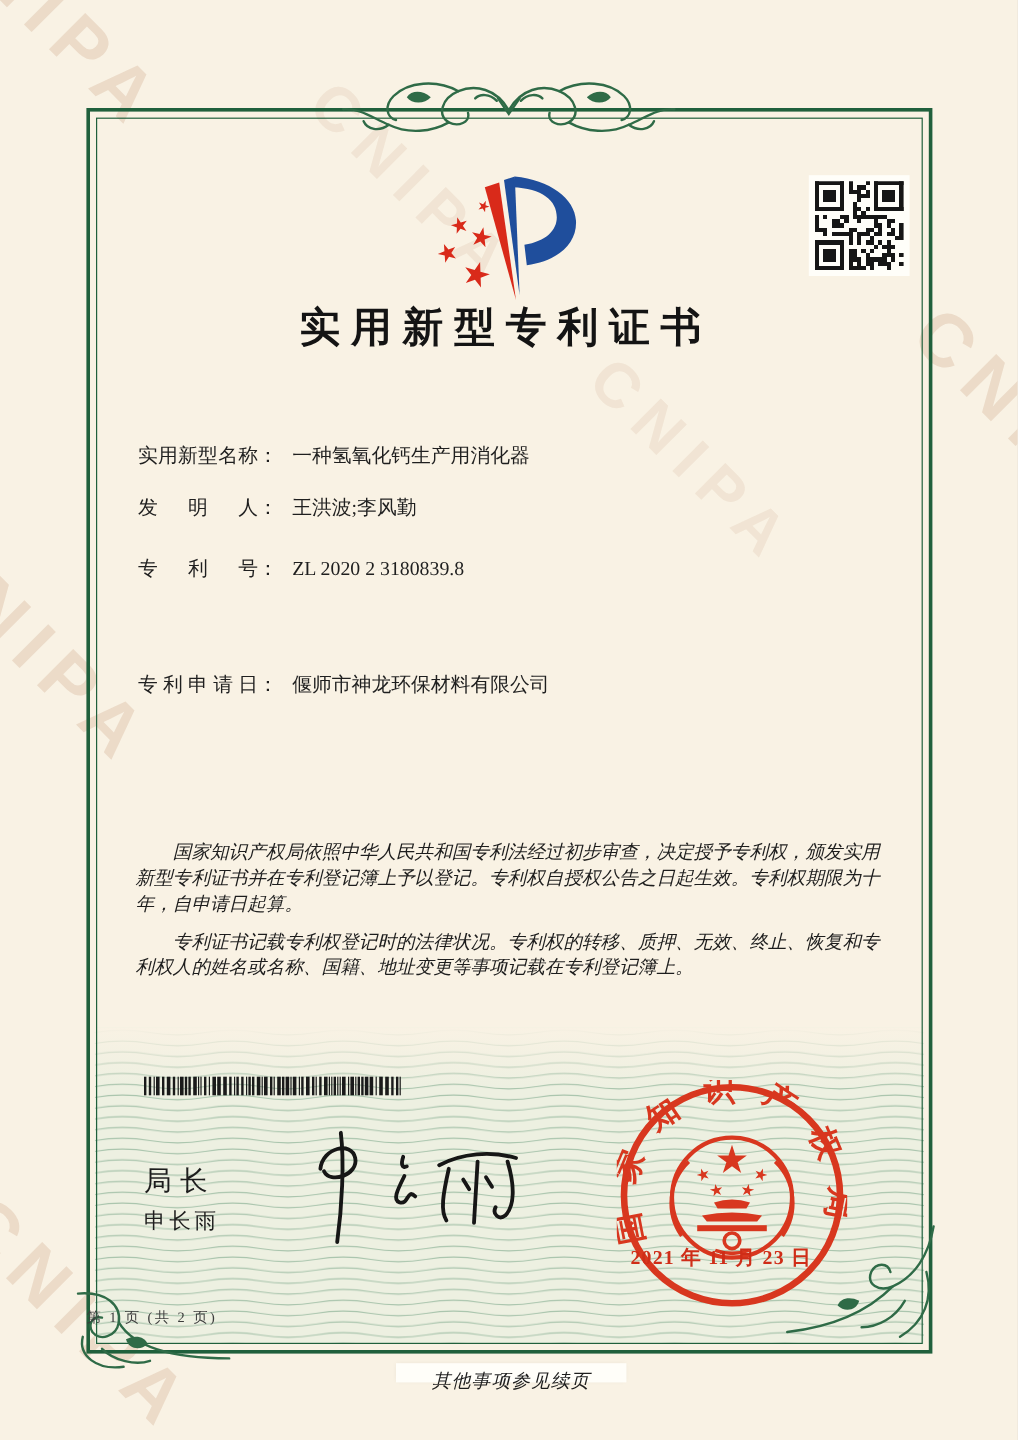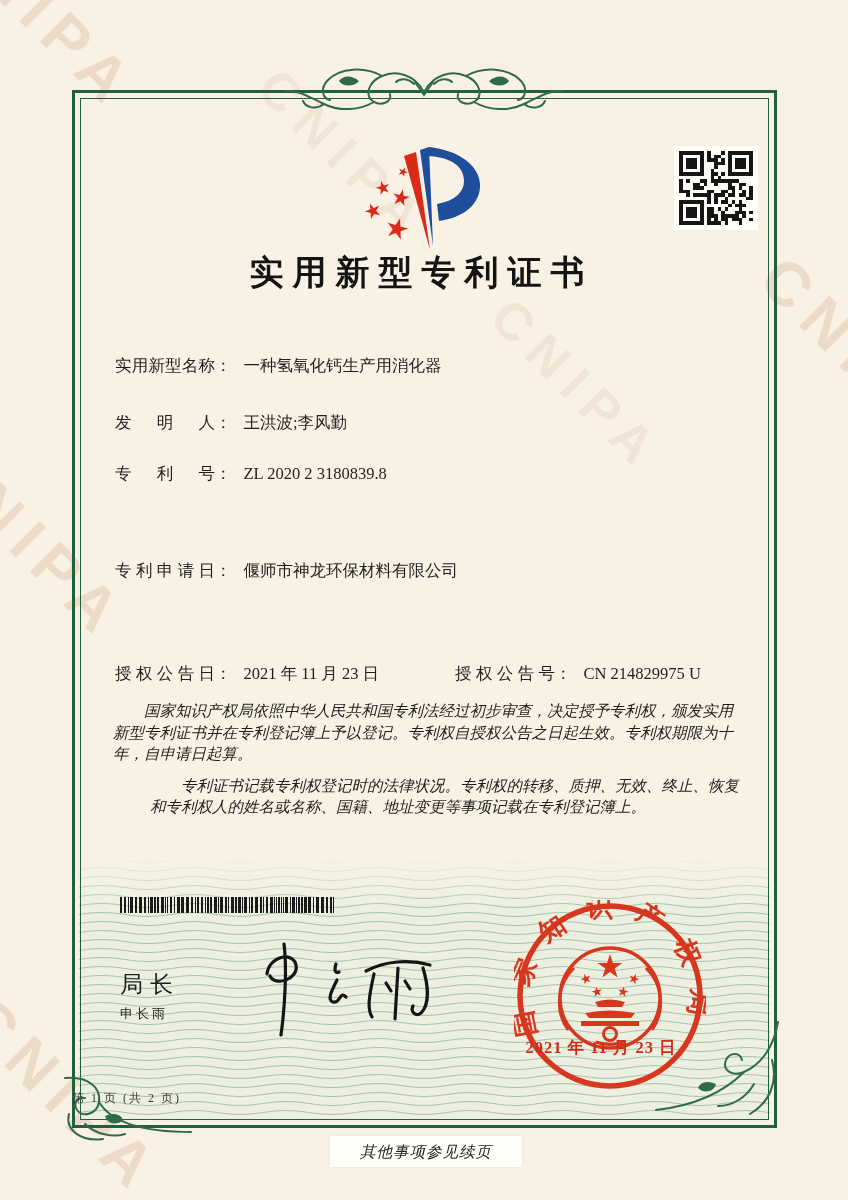--- a/index.html
+++ b/index.html
@@ -27,31 +27,31 @@
     display:flex;align-items:center;justify-content:center;}
   .title{position:absolute;left:72px;top:250px;width:699px;text-align:center;
     font-size:34px;font-weight:bold;letter-spacing:9px;color:#141414;}
   .field-row{position:absolute;left:115px;width:632px;font-size:16.5px;color:#1f1f1f;}
   .flabel{display:inline-block;width:100px;text-align:justify;text-align-last:justify;}
   .fvalue{margin-left:12px;}
   .grant-pair{position:absolute;left:340px;top:0;}
   .bodytext{position:absolute;left:113px;top:700px;width:634px;font-size:15.5px;
     line-height:21.6px;font-style:italic;color:#1d1d1d;}
   .bodytext p{margin:0;text-indent:2em;}
-  .bodytext p + p{margin-top:10px;margin-left:37px;}
+  .bodytext p + p{margin-top:10px;}
   .barcode{position:absolute;left:120px;top:897px;}
   .officer-title{position:absolute;left:120px;top:969px;font-size:23px;letter-spacing:7px;color:#1d1d1d;}
-  .officer-name{position:absolute;left:120px;top:1005px;font-size:13px;letter-spacing:3px;color:#1d1d1d;}
+  .officer-name{position:absolute;left:120px;top:1005px;font-size:18px;letter-spacing:3px;color:#1d1d1d;}
   .signature{position:absolute;left:233px;top:938px;}
   .seal{position:absolute;left:514px;top:900px;}
   .seal-date{position:absolute;left:509px;top:1037px;width:184px;text-align:center;
     font-size:16.5px;letter-spacing:1px;color:#cf2d18;font-weight:bold;}
   .page-num{position:absolute;left:72px;top:1090px;width:699px;text-align:left;
     font-size:12px;letter-spacing:2px;color:#3c3c3c;}
-  .note-box{position:absolute;left:330px;top:1136px;width:192px;height:31px;background:#fffef9;
+  .note-box{position:absolute;left:330px;top:1136px;width:192px;height:16px;background:#fffef9;
     box-shadow:0 0 4px rgba(0,0,0,0.05);text-align:center;line-height:31px;font-size:15.5px;
     font-style:italic;color:#1d1d1d;letter-spacing:1px;}
   svg{display:block;}
 </style>
 </head>
 <body>
 
 <div class="page">
 
   <svg width="0" height="0" style="position:absolute" aria-hidden="true">
@@ -280,37 +280,31 @@
         <rect x="36" y="80" width="4" height="4" fill="#161616"></rect>
         <rect x="40" y="80" width="4" height="4" fill="#161616"></rect>
         <rect x="44" y="80" width="4" height="4" fill="#161616"></rect>
         <rect x="52" y="80" width="4" height="4" fill="#161616"></rect>
         <rect x="68" y="80" width="4" height="4" fill="#161616"></rect>
       </svg>
   </div>
 
   <div class="title">实用新型专利证书</div>
 
-  <div class="field-row" style="top:355px">
+  <div class="field-row" style="top:369px">
     <span class="flabel">实用新型名称</span><span>：</span><span class="fvalue">一种氢氧化钙生产用消化器</span>
   </div>
   <div class="field-row" style="top:412px">
     <span class="flabel">发明人</span><span>：</span><span class="fvalue">王洪波;李风勤</span>
   </div>
   <div class="field-row" style="top:463px">
     <span class="flabel">专利号</span><span>：</span><span class="fvalue">ZL 2020 2 3180839.8</span>
   </div>
   <div class="field-row" style="top:560px">
     <span class="flabel">专利申请日</span><span>：</span><span class="fvalue">偃师市神龙环保材料有限公司</span>
-  </div>
-  <div class="field-row" style="top:663px">
-    <span class="flabel">授权公告日</span><span>：</span><span class="fvalue">2021 年 11 月 23 日</span>
-    <span class="grant-pair">
-      <span class="flabel">授权公告号</span><span>：</span><span class="fvalue">CN 214829975 U</span>
-    </span>
   </div>
 
   <div class="bodytext">
     <p>国家知识产权局依照中华人民共和国专利法经过初步审查，决定授予专利权，颁发实用新型专利证书并在专利登记簿上予以登记。专利权自授权公告之日起生效。专利权期限为十年，自申请日起算。</p>
     <p>专利证书记载专利权登记时的法律状况。专利权的转移、质押、无效、终止、恢复和专利权人的姓名或名称、国籍、地址变更等事项记载在专利登记簿上。</p>
   </div>
 
   <svg class="barcode" id="barcode-svg" width="216" height="16">
       <rect x="0" y="0" width="2" height="16" fill="#1a1a1a"></rect>
       <rect x="4" y="0" width="2" height="16" fill="#1a1a1a"></rect>

